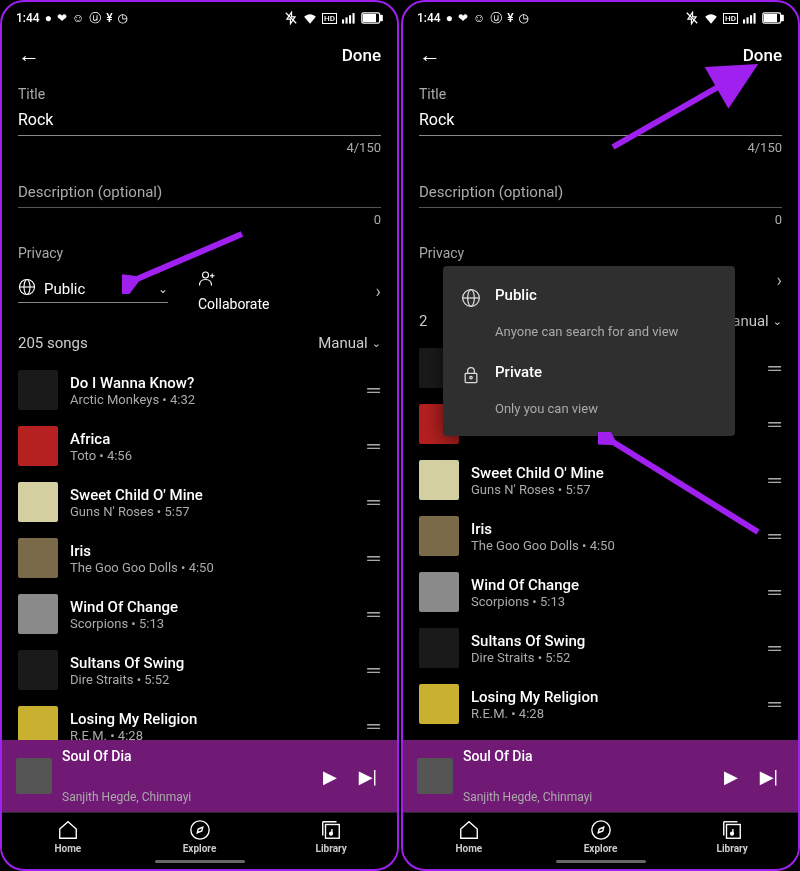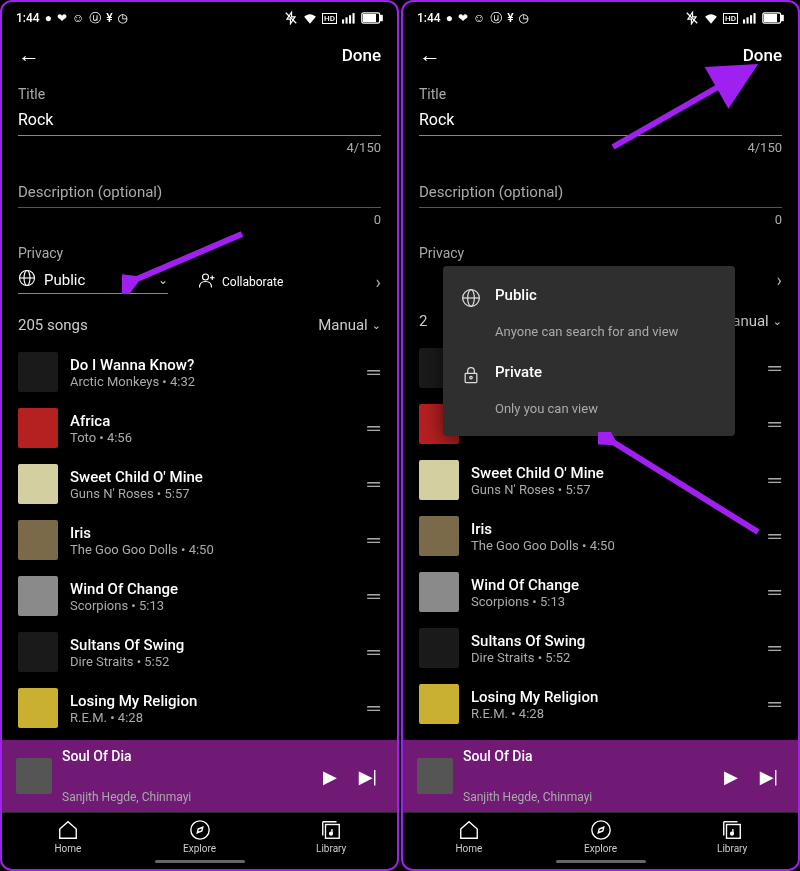--- a/index.html
+++ b/index.html
@@ -10,21 +10,21 @@
     display: flex;
     gap: 2px;
     width: 800px;
     height: 871px;
     overflow: hidden;
   }
   .phone {
     flex: 1;
     position: relative;
     border: 2px solid #a020f0;
-    border-radius: 12px;
+    border-radius: 24px;
     background: #000;
     display: flex;
     flex-direction: column;
     overflow: hidden;
   }
   .statusbar {
     height: 28px;
     display: flex;
     align-items: center;
     justify-content: space-between;
@@ -72,24 +72,24 @@
     align-items: center;
     gap: 8px;
     border-bottom: 1px solid #888;
     padding-bottom: 2px;
     width: 150px;
   }
   .priv-text { font-size: 15px; }
   .chev { font-size: 12px; color: #ccc; margin-left: auto; }
   .collab {
     display: flex;
-    align-items: center;
     gap: 6px;
-    font-size: 12px;
+    font-size: 14px;
     margin-left: 22px;
+    flex-direction: column;
   }
   .row-chev { margin-left: auto; color: #aaa; font-size: 18px; }
   .sort-row {
     display: flex;
     justify-content: space-between;
     align-items: center;
     padding: 22px 16px 10px;
     font-size: 15px;
     color: #ccc;
   }
@@ -130,20 +130,21 @@
     padding: 6px 0 2px;
   }
   .nav-item {
     flex: 1;
     display: flex;
     flex-direction: column;
     align-items: center;
     gap: 2px;
     font-size: 10px;
     color: #ccc;
+    font-weight: bold;
   }
   .gesture { height: 3px; width: 90px; background: #666; border-radius: 2px; margin: 4px auto 6px; }
   .popup {
     position: absolute;
     left: 40px;
     top: 264px;
     width: 292px;
     background: #2f2f2f;
     border-radius: 4px;
     padding: 8px 0;

